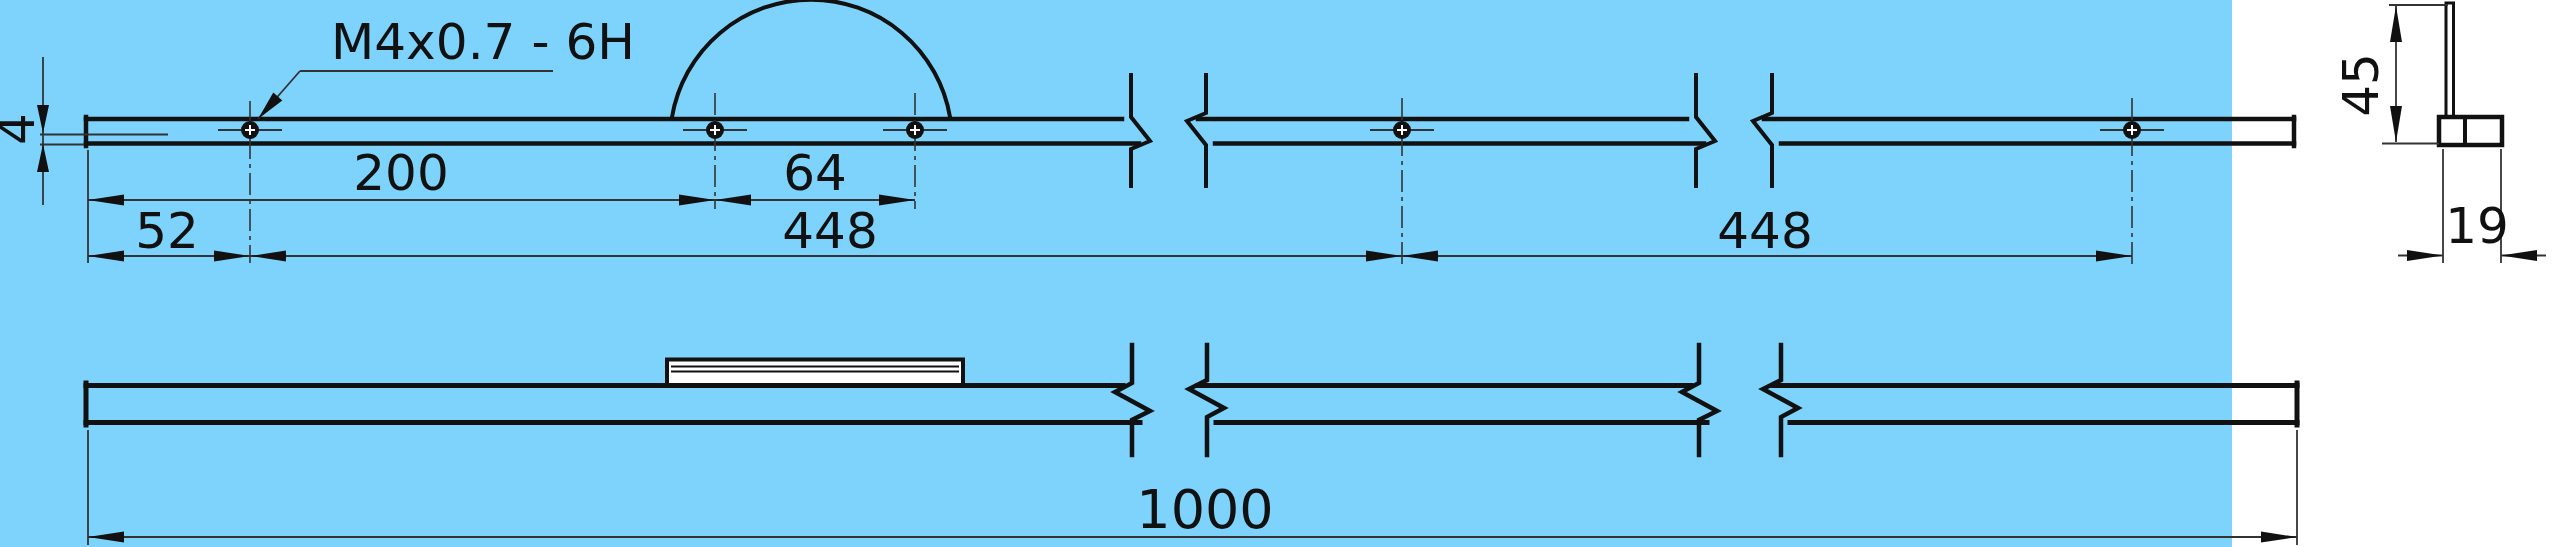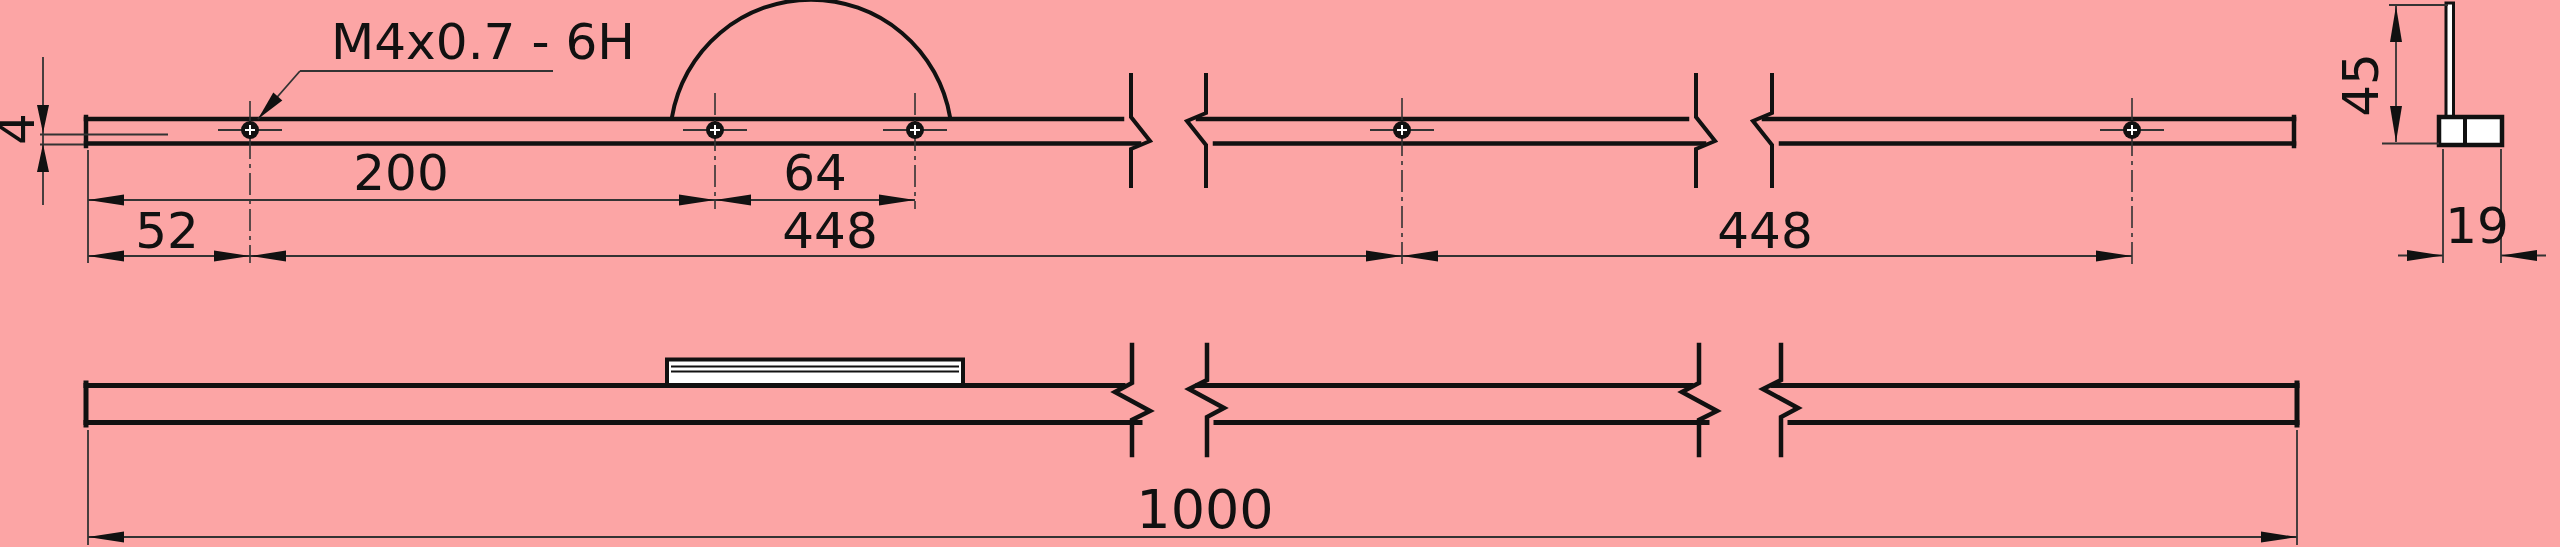--- a/index.html
+++ b/index.html
@@ -1,16 +1,16 @@
 <!DOCTYPE html>
 <html><head>
 <meta charset="utf-8">
 <style>
   html, body { margin: 0; padding: 0; background: #ffffff; }
-  .drawing-wrap { width: 2560px; height: 547px; background: #fca5a5; position: relative; }
+  .drawing-wrap { width: 2232px; height: 547px; background: #7dd3fc; position: relative; }
   svg { display: block; }
   text {
     font-family: "DejaVu Sans", "Liberation Sans", sans-serif;
     fill: #111111;
   }
   .dim-text  { font-size: 50px; }
   .big-text  { font-size: 54px; }
   .callout-text { font-size: 50px; }
   .thick { stroke: #111111; stroke-width: 4.5; fill: none; stroke-linecap: square; }
   .med   { stroke: #111111; stroke-width: 4;   fill: none; stroke-linecap: square; }

